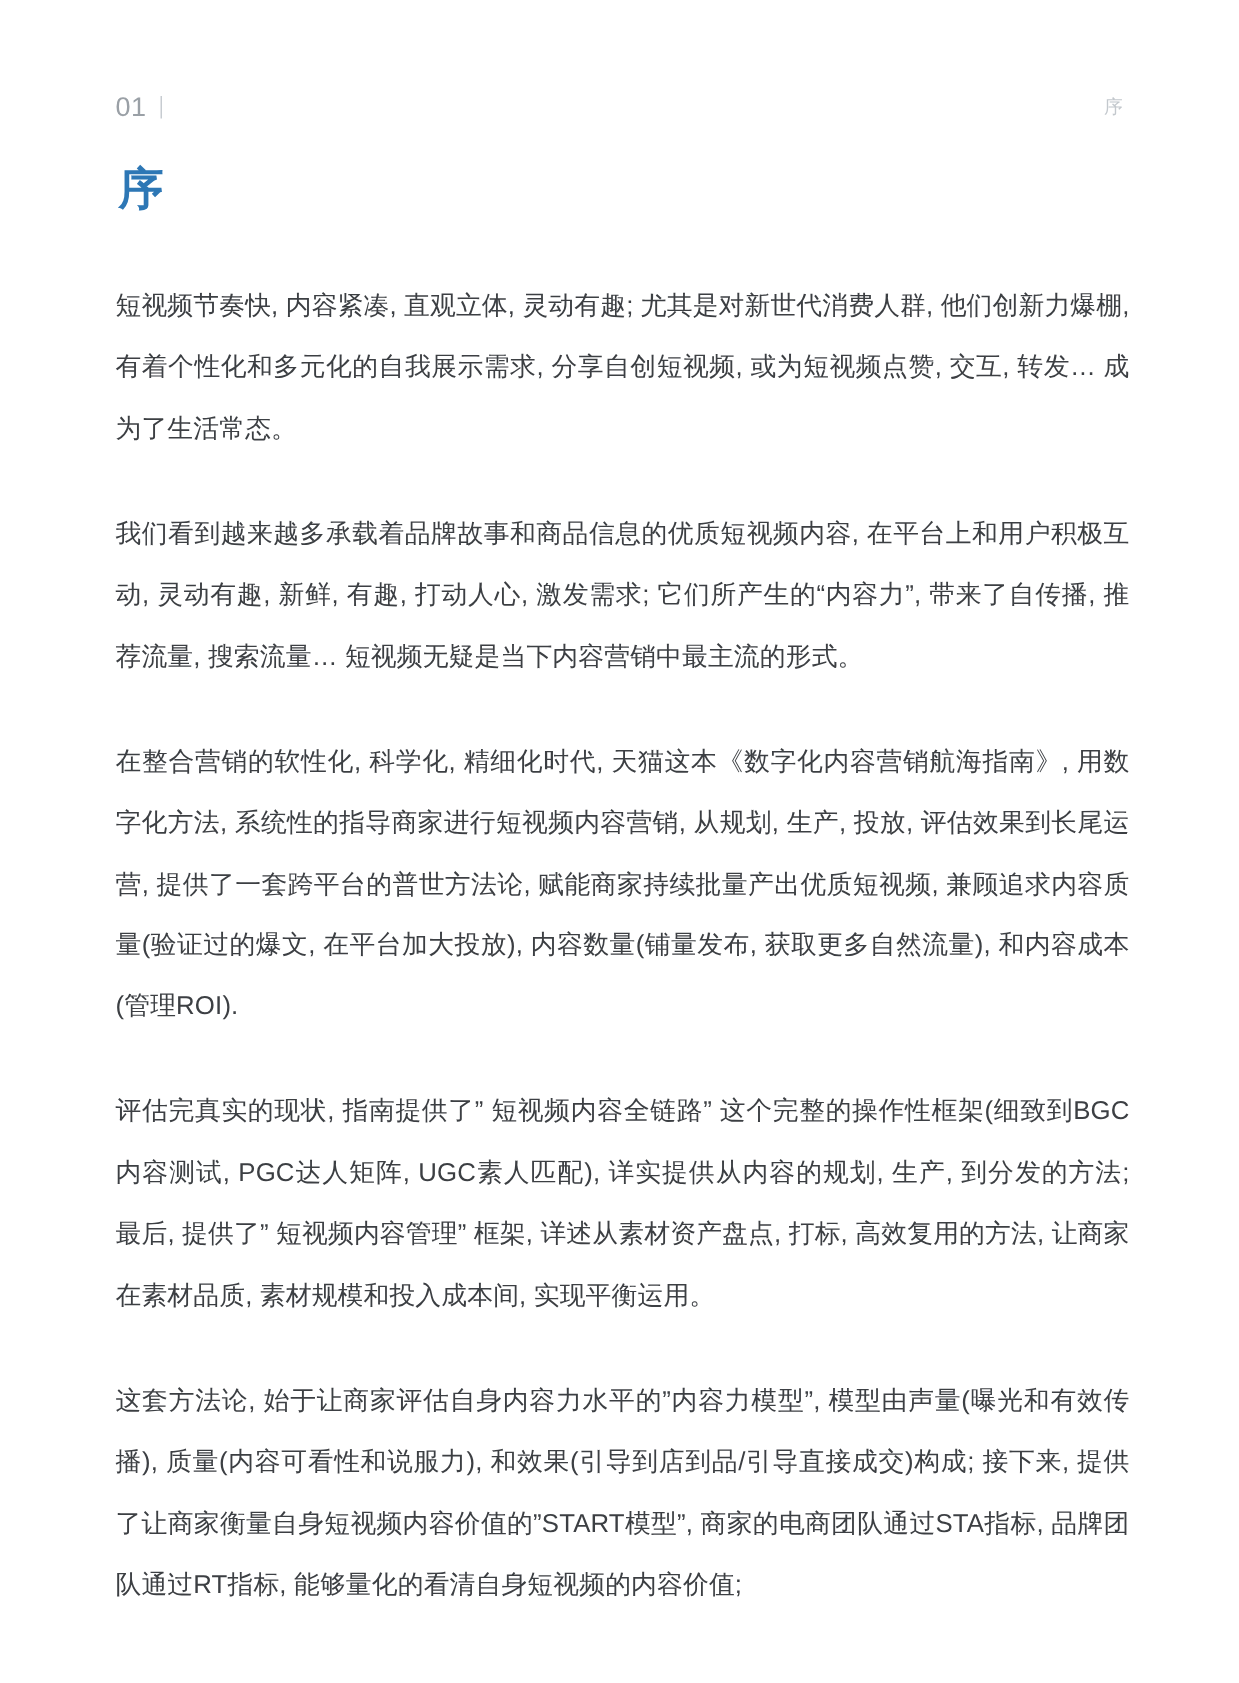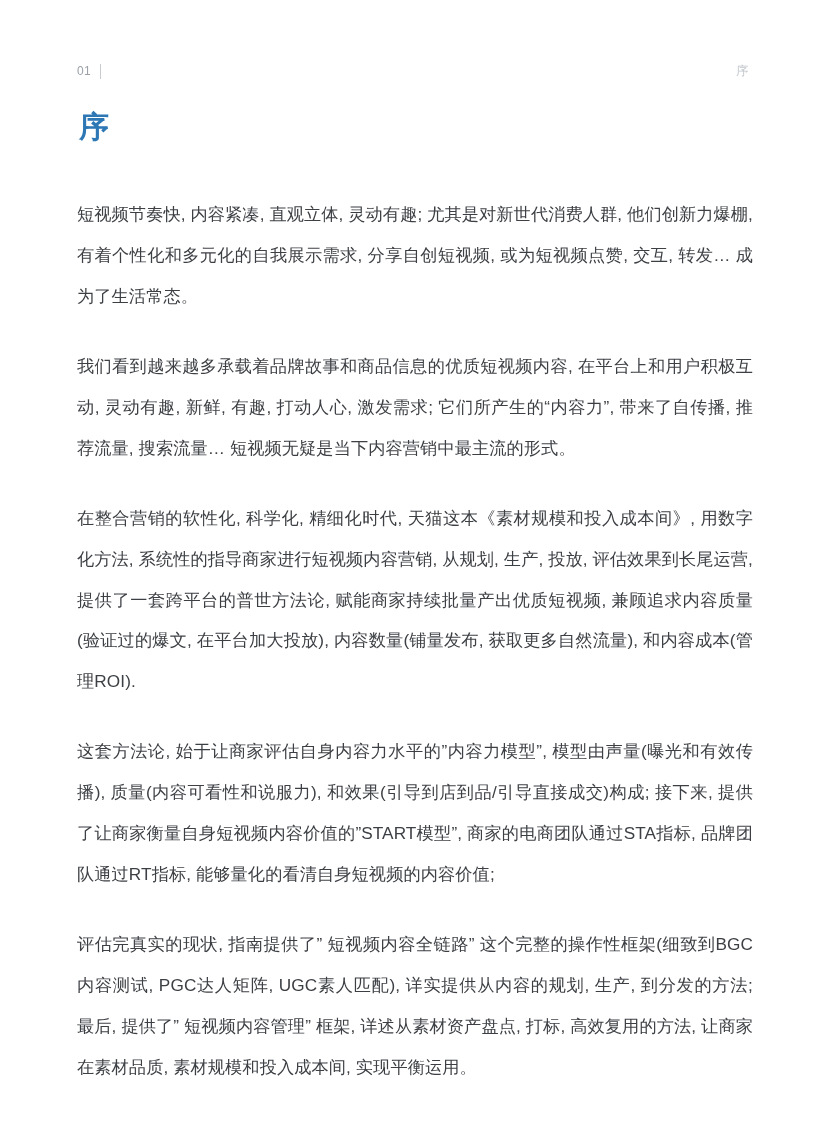--- a/index.html
+++ b/index.html
@@ -32,21 +32,21 @@
     display: flex;
     align-items: center;
     justify-content: space-between;
   }
   .header-left {
     display: flex;
     align-items: center;
     gap: 9px;
   }
   .folio-number {
-    font-size: 12px;
+    font-size: 18px;
     letter-spacing: 0.4px;
     color: #9aa0a6;
     line-height: 1;
     font-family: "Liberation Sans", "DejaVu Sans", sans-serif;
   }
   .folio-rule {
     display: block;
     width: 1px;
     height: 15px;
     background: #c7ccd1;
@@ -68,21 +68,21 @@
     font-weight: 700;
     line-height: 1;
     color: #2d77b5;
     letter-spacing: 1px;
   }
 
   
   .body-copy {
     position: absolute;
     left: 77px;
-    top: 194px;
+    top: 183px;
     width: 676px;
   }
   .paragraph {
     margin: 0 0 29px 0;
     font-size: 17.2px;
     line-height: 2.38;
     color: #3c3f43;
     text-align: justify;
     text-justify: inter-ideograph;
     letter-spacing: 0.1px;
@@ -103,18 +103,18 @@
       <span class="folio-rule"></span>
     </div>
     <span class="header-right">序</span>
   </div>
 
   <h1 class="section-title">序</h1>
 
   <div class="body-copy">
     <p class="paragraph">短视频节奏快, 内容紧凑, 直观立体, 灵动有趣; 尤其是对新世代消费人群, 他们创新力爆棚, 有着个性化和多元化的自我展示需求, 分享自创短视频, 或为短视频点赞, 交互, 转发… 成为了生活常态。</p>
     <p class="paragraph">我们看到越来越多承载着品牌故事和商品信息的优质短视频内容, 在平台上和用户积极互动, 灵动有趣, 新鲜, 有趣, 打动人心, 激发需求; 它们所产生的“内容力”, 带来了自传播, 推荐流量, 搜索流量… 短视频无疑是当下内容营销中最主流的形式。</p>
-    <p class="paragraph">在整合营销的软性化,  科学化,  精细化时代,  天猫这本《素材规模和投入成本间》, 用数字化方法, 系统性的指导商家进行短视频内容营销, 从规划, 生产, 投放, 评估效果到长尾运营, 提供了一套跨平台的普世方法论, 赋能商家持续批量产出优质短视频, 兼顾追求内容质量(验证过的爆文, 在平台加大投放), 内容数量(铺量发布, 获取更多自然流量), 和内容成本(管理ROI).</p>
+    <p class="paragraph">在整合营销的软性化,  科学化,  精细化时代,  天猫这本《数字化内容营销航海指南》, 用数字化方法, 系统性的指导商家进行短视频内容营销, 从规划, 生产, 投放, 评估效果到长尾运营, 提供了一套跨平台的普世方法论, 赋能商家持续批量产出优质短视频, 兼顾追求内容质量(验证过的爆文, 在平台加大投放), 内容数量(铺量发布, 获取更多自然流量), 和内容成本(管理ROI).</p>
+    <p class="paragraph">评估完真实的现状,  指南提供了” 短视频内容全链路” 这个完整的操作性框架(细致到BGC内容测试, PGC达人矩阵, UGC素人匹配), 详实提供从内容的规划, 生产, 到分发的方法; 最后, 提供了” 短视频内容管理” 框架, 详述从素材资产盘点, 打标, 高效复用的方法, 让商家在素材品质, 素材规模和投入成本间, 实现平衡运用。</p>
     <p class="paragraph">这套方法论, 始于让商家评估自身内容力水平的”内容力模型”, 模型由声量(曝光和有效传播), 质量(内容可看性和说服力), 和效果(引导到店到品/引导直接成交)构成; 接下来,  提供了让商家衡量自身短视频内容价值的”START模型”,  商家的电商团队通过STA指标, 品牌团队通过RT指标, 能够量化的看清自身短视频的内容价值;</p>
-    <p class="paragraph">评估完真实的现状,  指南提供了” 短视频内容全链路” 这个完整的操作性框架(细致到BGC内容测试, PGC达人矩阵, UGC素人匹配), 详实提供从内容的规划, 生产, 到分发的方法; 最后, 提供了” 短视频内容管理” 框架, 详述从素材资产盘点, 打标, 高效复用的方法, 让商家在素材品质, 素材规模和投入成本间, 实现平衡运用。</p>
   </div>
 
 </div>
 
 </body></html>

